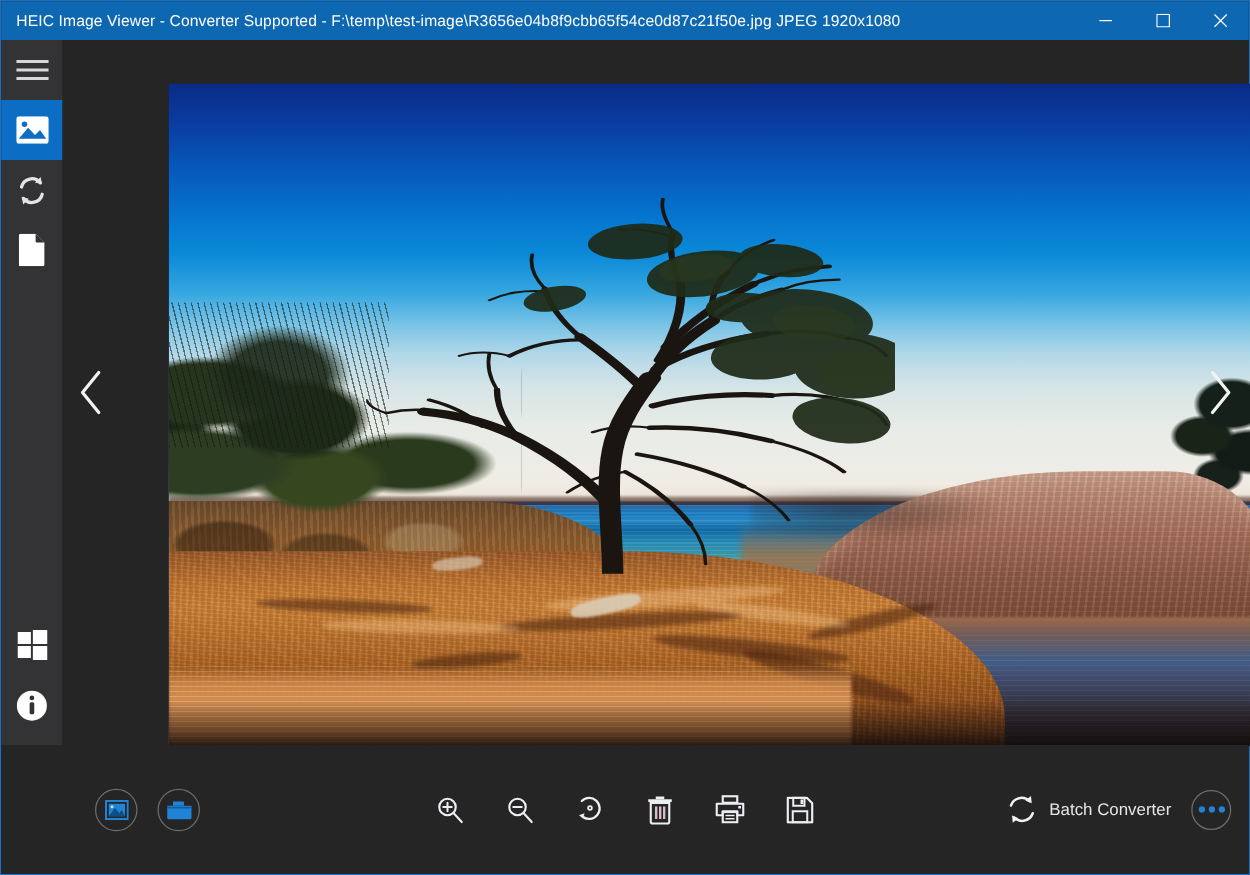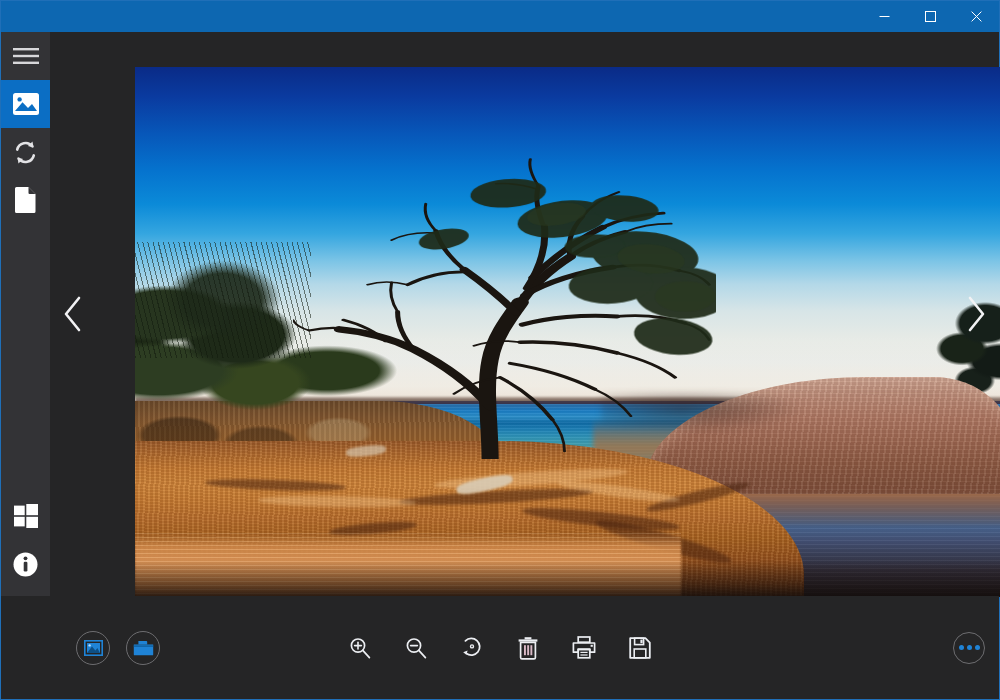--- a/index.html
+++ b/index.html
@@ -340,20 +340,21 @@
   }
   .dot{width:5px;height:5px;border-radius:50%;background:#1f83d6;}
   svg{shape-rendering:geometricPrecision;}
 </style>
 </head>
 <body>
 
 <div id="app">
 
   <div class="titlebar">
+    <div class="title">HEIC Image Viewer - Converter Supported - F:\temp\test-image\R3656e04b8f9cbb65f54ce0d87c21f50e.jpg JPEG 1920x1080</div>
     <div class="wincontrols">
       <div class="wbtn">
         <svg width="11" height="11" viewBox="0 0 11 11">
           <line x1="0.5" y1="5.5" x2="10.5" y2="5.5" stroke="#fff" stroke-width="1"></line>
         </svg>
       </div>
       <div class="wbtn">
         <svg width="11" height="11" viewBox="0 0 11 11">
           <rect x="0.5" y="0.5" width="10" height="10" fill="none" stroke="#fff" stroke-width="1"></rect>
         </svg>
@@ -624,20 +625,29 @@
         <svg width="22" height="22" viewBox="0 0 22 22">
           <path d="M1.2 1.2 H16.4 L20.8 5.6 V20.8 H1.2 Z" fill="none" stroke="#eceef2" stroke-width="1.8" stroke-linejoin="round"></path>
           <rect x="5.6" y="1.2" width="9" height="6.4" fill="none" stroke="#eceef2" stroke-width="1.6"></rect>
           <rect x="11.4" y="2.6" width="2.2" height="3.6" fill="#eceef2"></rect>
           <rect x="5.2" y="12" width="11.6" height="8.8" fill="none" stroke="#eceef2" stroke-width="1.6"></rect>
         </svg>
       </div>
     </div>
 
     <div class="tb-right">
+      <div class="batch">
+        <svg width="25" height="25" viewBox="0 0 25 25">
+          <path d="M3.8 9.4 A9 9 0 0 1 18.6 5.9" fill="none" stroke="#f0f0f2" stroke-width="2" stroke-linecap="round"></path>
+          <path d="M21.2 15.6 A9 9 0 0 1 6.4 19.1" fill="none" stroke="#f0f0f2" stroke-width="2" stroke-linecap="round"></path>
+          <polygon points="19.8,1.8 20.4,7.6 15.2,5.4" fill="#f0f0f2"></polygon>
+          <polygon points="5.2,23.2 4.6,17.4 9.8,19.6" fill="#f0f0f2"></polygon>
+        </svg>
+        <span class="batch-label">Batch Converter</span>
+      </div>
       <div class="morebtn">
         <span class="dot"></span>
         <span class="dot"></span>
         <span class="dot"></span>
       </div>
     </div>
   </div>
 </div>
 
 </body></html>

